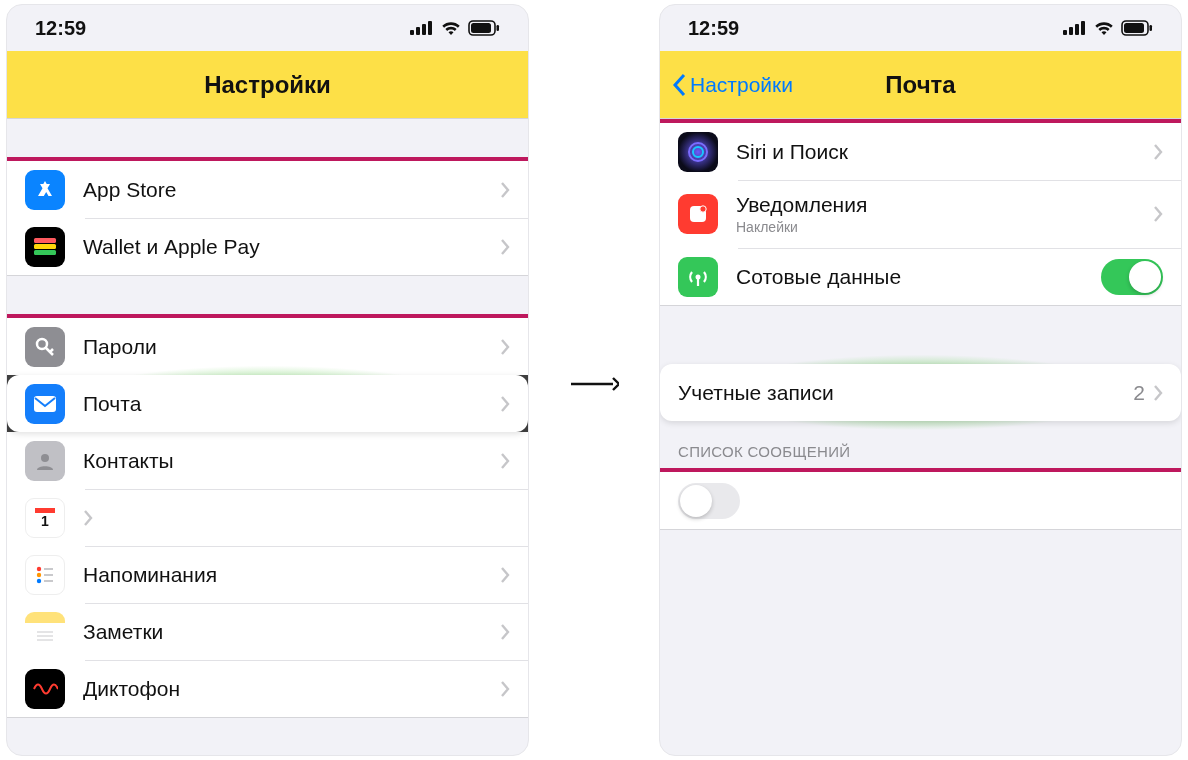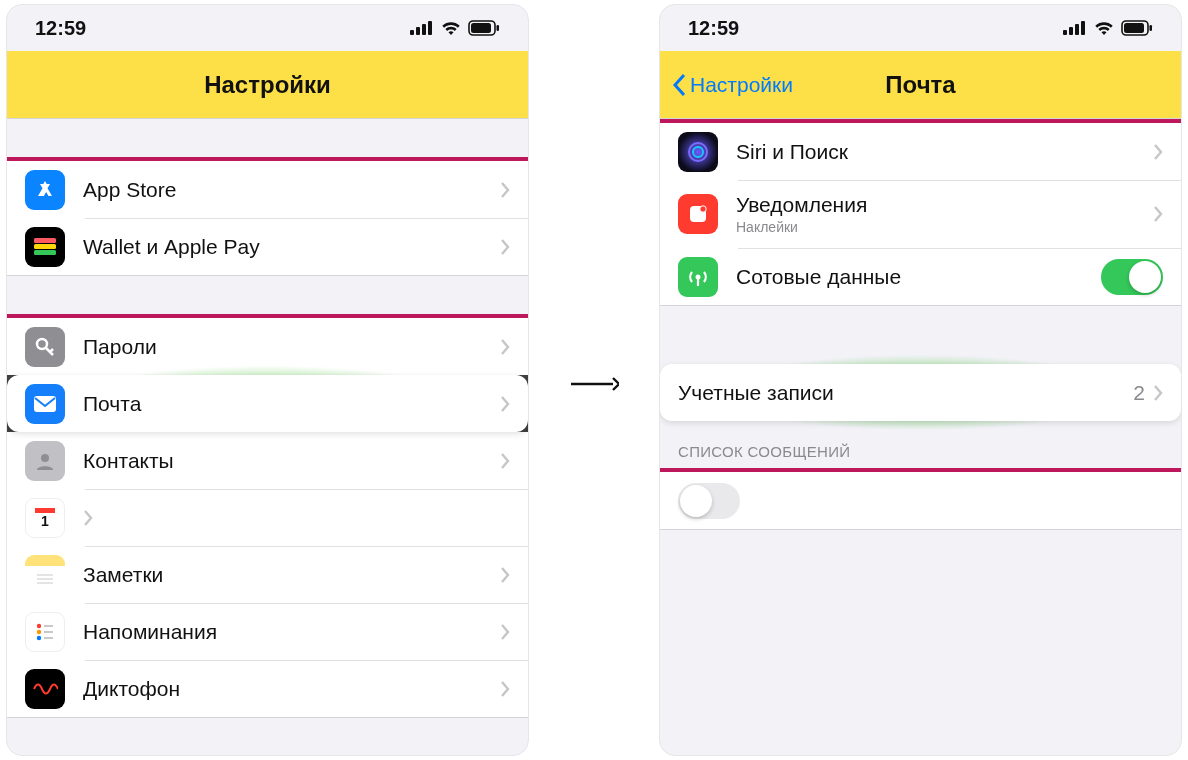--- a/index.html
+++ b/index.html
@@ -157,44 +157,44 @@
               <svg width="26" height="26" viewBox="0 0 26 26">
                 <rect x="3" y="3" width="20" height="5" fill="#ff3b30"></rect>
                 <text x="13" y="21" font-size="14" text-anchor="middle" fill="#111" font-weight="600">1</text>
               </svg>
             </div>
           <span class="chev"><svg viewBox="0 0 10 18" fill="none">
                 <path d="M2 2 L8 9 L2 16" stroke-width="2.4"></path>
               </svg></span>
         </div>
         <div class="row">
-          <div class="icon ic-notes">
-              <svg width="24" height="20" viewBox="0 0 24 20">
-                <line x1="4" y1="10" x2="20" y2="10" stroke="#c9c9cc"></line>
-                <line x1="4" y1="14" x2="20" y2="14" stroke="#c9c9cc"></line>
-                <line x1="4" y1="18" x2="20" y2="18" stroke="#c9c9cc"></line>
-              </svg>
-            </div>
-          <div class="label">Заметки</div>
-          <span class="chev"><svg viewBox="0 0 10 18" fill="none">
-                <path d="M2 2 L8 9 L2 16" stroke-width="2.4"></path>
-              </svg></span>
-        </div>
-        <div class="row">
           <div class="icon ic-reminders">
               <svg width="24" height="24" viewBox="0 0 24 24">
                 <circle cx="6" cy="6" r="2.2" fill="#ff3b30"></circle>
                 <circle cx="6" cy="12" r="2.2" fill="#ff9500"></circle>
                 <circle cx="6" cy="18" r="2.2" fill="#007aff"></circle>
                 <line x1="11" y1="6" x2="20" y2="6" stroke="#c9c9cc" stroke-width="2"></line>
                 <line x1="11" y1="12" x2="20" y2="12" stroke="#c9c9cc" stroke-width="2"></line>
                 <line x1="11" y1="18" x2="20" y2="18" stroke="#c9c9cc" stroke-width="2"></line>
               </svg>
             </div>
           <div class="label">Напоминания</div>
+          <span class="chev"><svg viewBox="0 0 10 18" fill="none">
+                <path d="M2 2 L8 9 L2 16" stroke-width="2.4"></path>
+              </svg></span>
+        </div>
+        <div class="row">
+          <div class="icon ic-notes">
+              <svg width="24" height="20" viewBox="0 0 24 20">
+                <line x1="4" y1="10" x2="20" y2="10" stroke="#c9c9cc"></line>
+                <line x1="4" y1="14" x2="20" y2="14" stroke="#c9c9cc"></line>
+                <line x1="4" y1="18" x2="20" y2="18" stroke="#c9c9cc"></line>
+              </svg>
+            </div>
+          <div class="label">Заметки</div>
           <span class="chev"><svg viewBox="0 0 10 18" fill="none">
                 <path d="M2 2 L8 9 L2 16" stroke-width="2.4"></path>
               </svg></span>
         </div>
         <div class="row">
           <div class="icon ic-voice">
               <svg width="26" height="18" viewBox="0 0 26 18">
                 <path d="M2 9 Q6 0 10 9 T18 9 T26 9" stroke="#ff3b30" stroke-width="2" fill="none"></path>
               </svg>
             </div>

